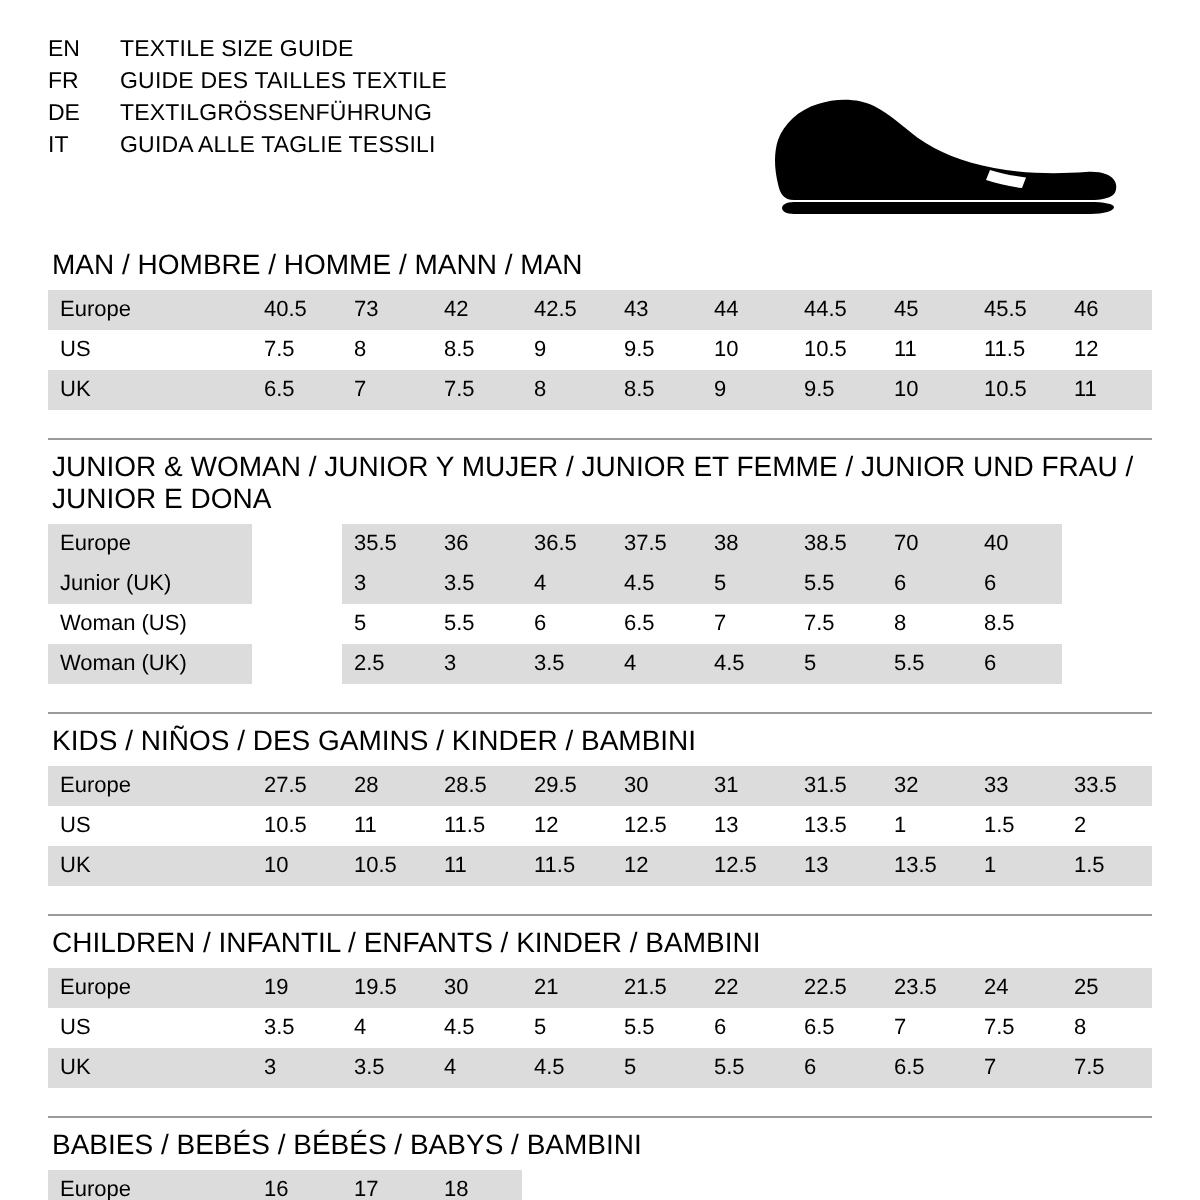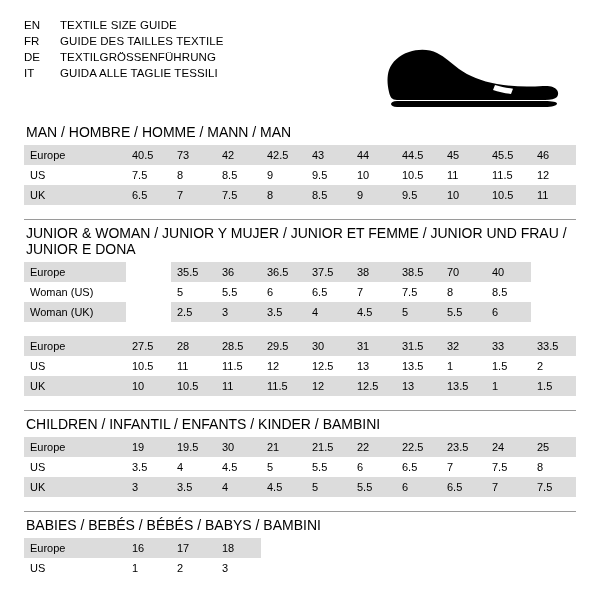--- a/index.html
+++ b/index.html
@@ -189,20 +189,33 @@
               <td>35.5</td>
               <td>36</td>
               <td>36.5</td>
               <td>37.5</td>
               <td>38</td>
               <td>38.5</td>
               <td>70</td>
               <td>40</td>
               <td style="background: rgb(255, 255, 255);"></td>
             </tr>
+            <tr class="shaded">
+              <td class="label">Junior (UK)</td>
+              <td style="background: rgb(255, 255, 255);"></td>
+              <td>3</td>
+              <td>3.5</td>
+              <td>4</td>
+              <td>4.5</td>
+              <td>5</td>
+              <td>5.5</td>
+              <td>6</td>
+              <td>6</td>
+              <td style="background: rgb(255, 255, 255);"></td>
+            </tr>
             <tr class="white">
               <td class="label">Woman (US)</td>
               <td style="background: rgb(255, 255, 255);"></td>
               <td>5</td>
               <td>5.5</td>
               <td>6</td>
               <td>6.5</td>
               <td>7</td>
               <td>7.5</td>
               <td>8</td>
@@ -219,20 +232,21 @@
               <td>4.5</td>
               <td>5</td>
               <td>5.5</td>
               <td>6</td>
               <td style="background: rgb(255, 255, 255);"></td>
             </tr>
           </tbody>
         </table>
       </div>
       <div class="section">
+        <div class="section-title">KIDS / NIÑOS / DES GAMINS / KINDER / BAMBINI</div>
         <table class="sizes">
           <tbody>
             <tr class="shaded">
               <td class="label">Europe</td>
               <td>27.5</td>
               <td>28</td>
               <td>28.5</td>
               <td>29.5</td>
               <td>30</td>
               <td>31</td>

